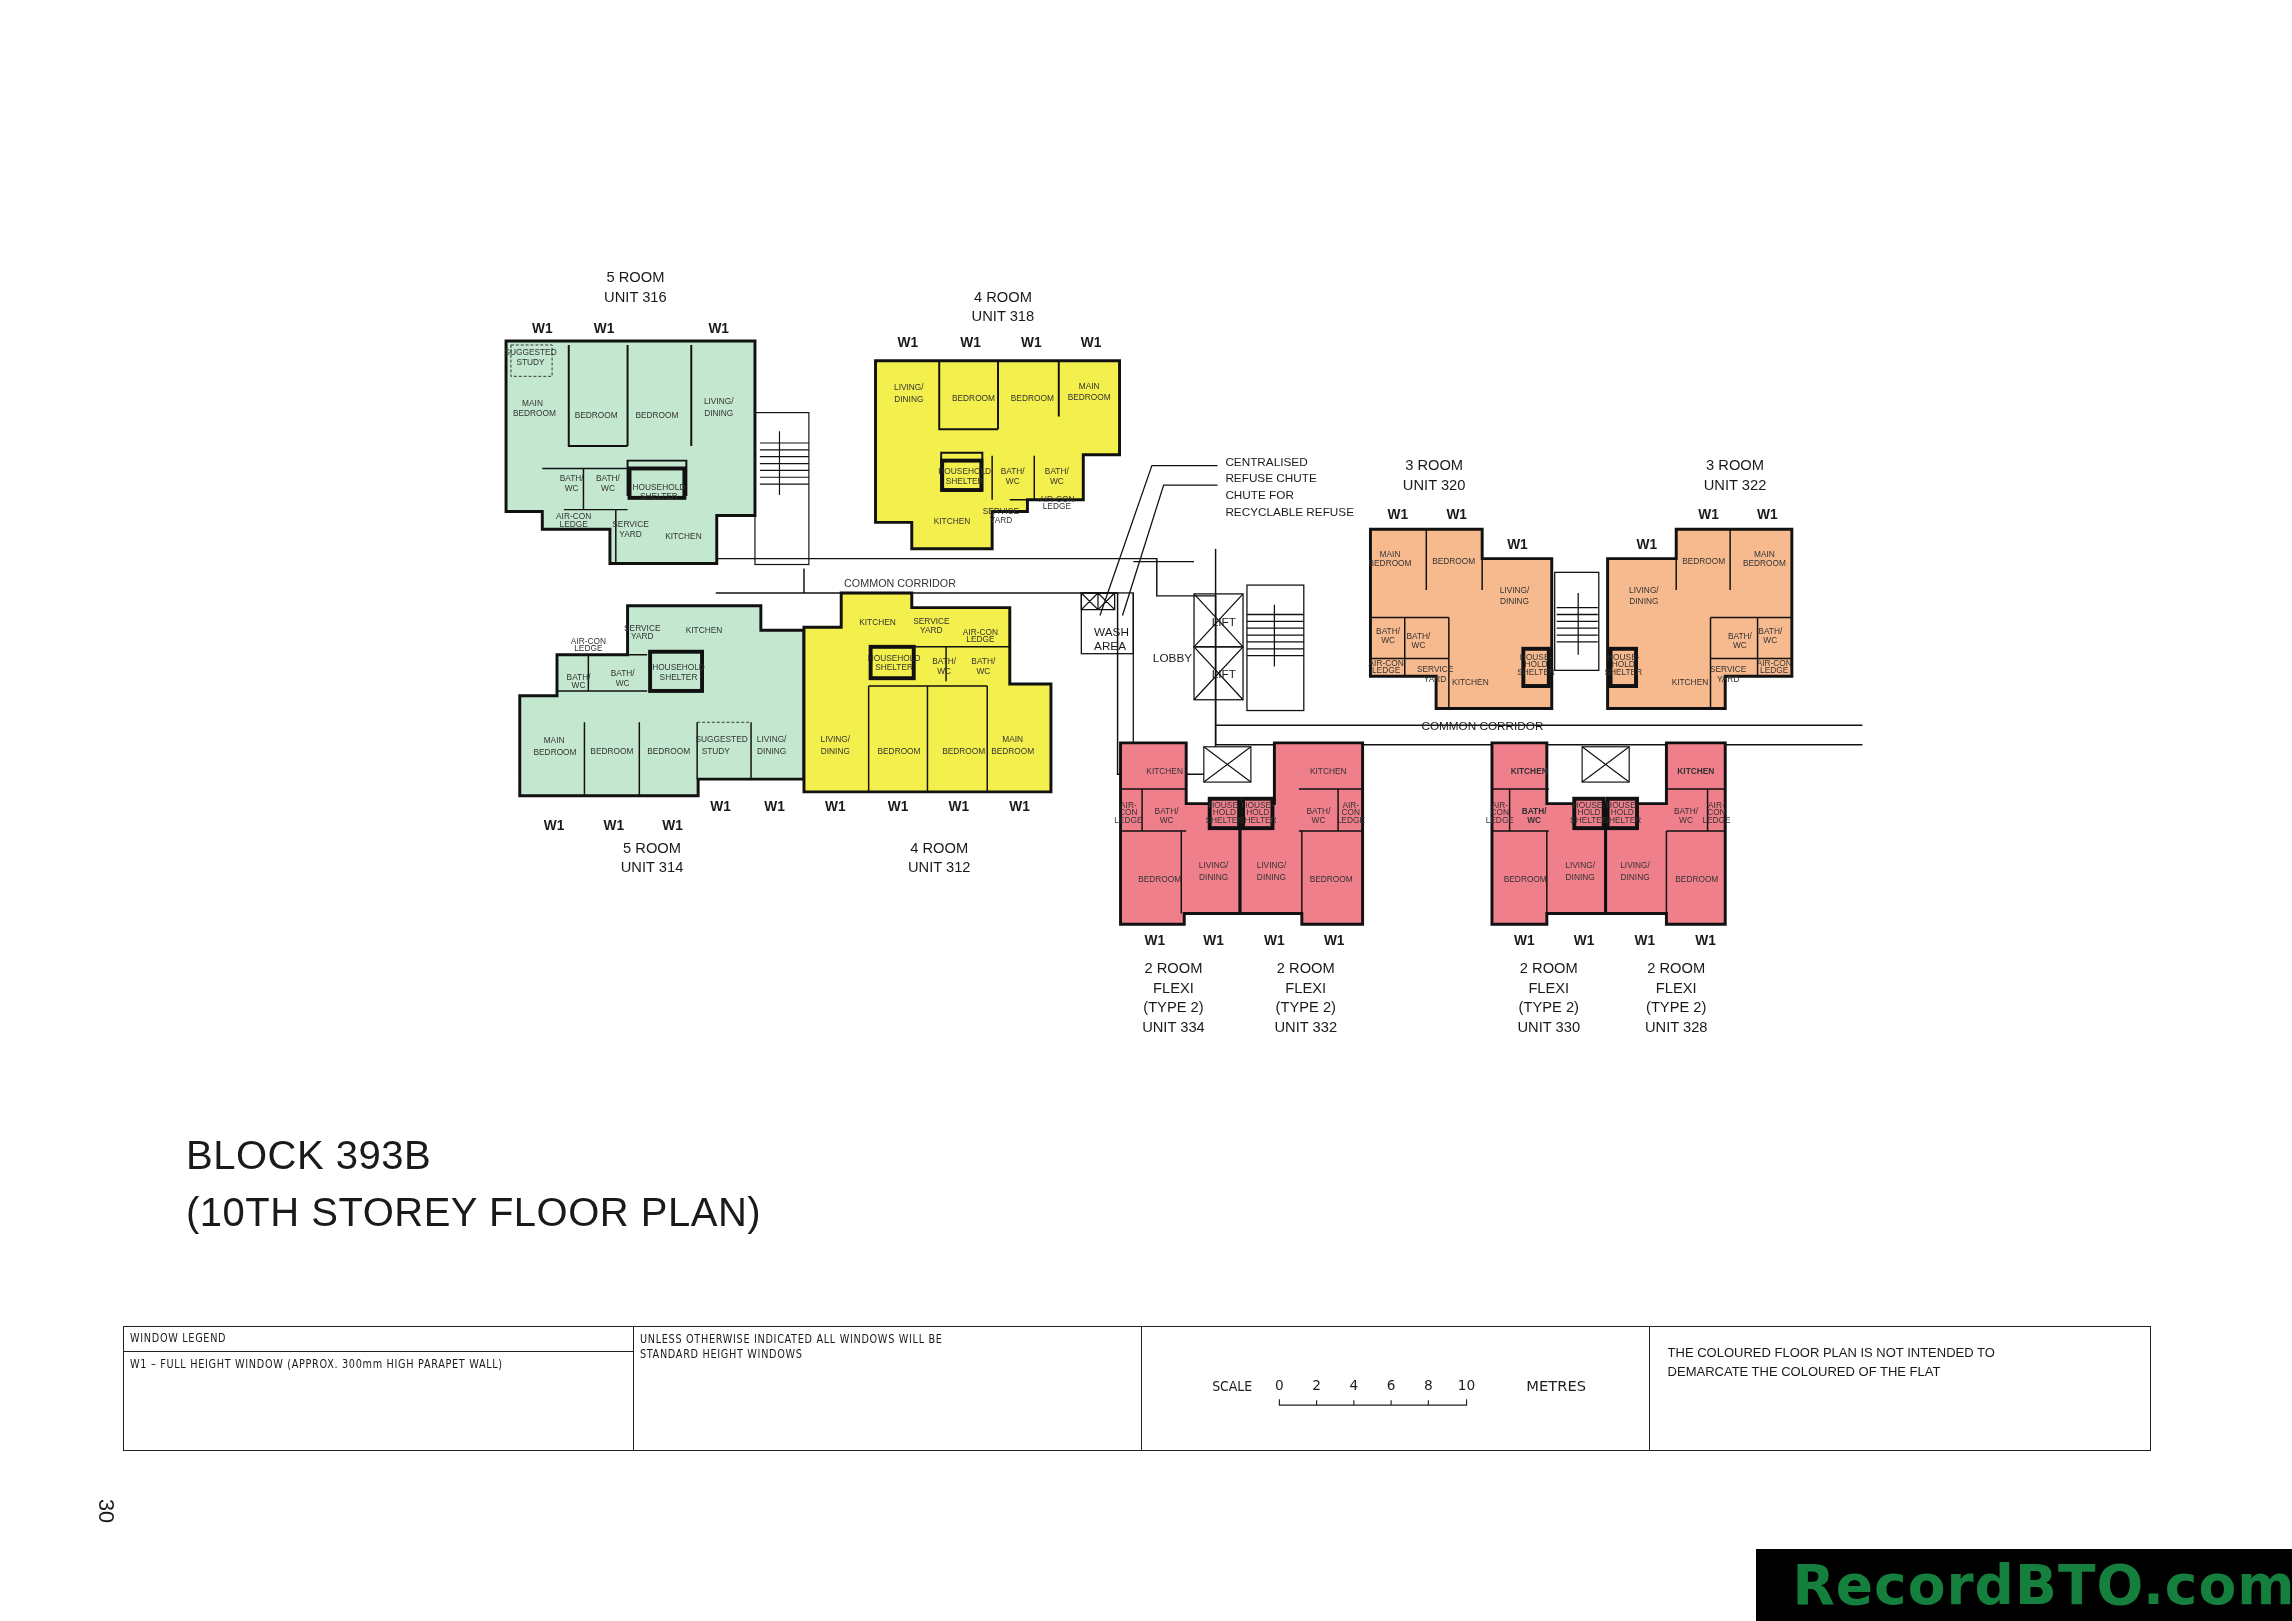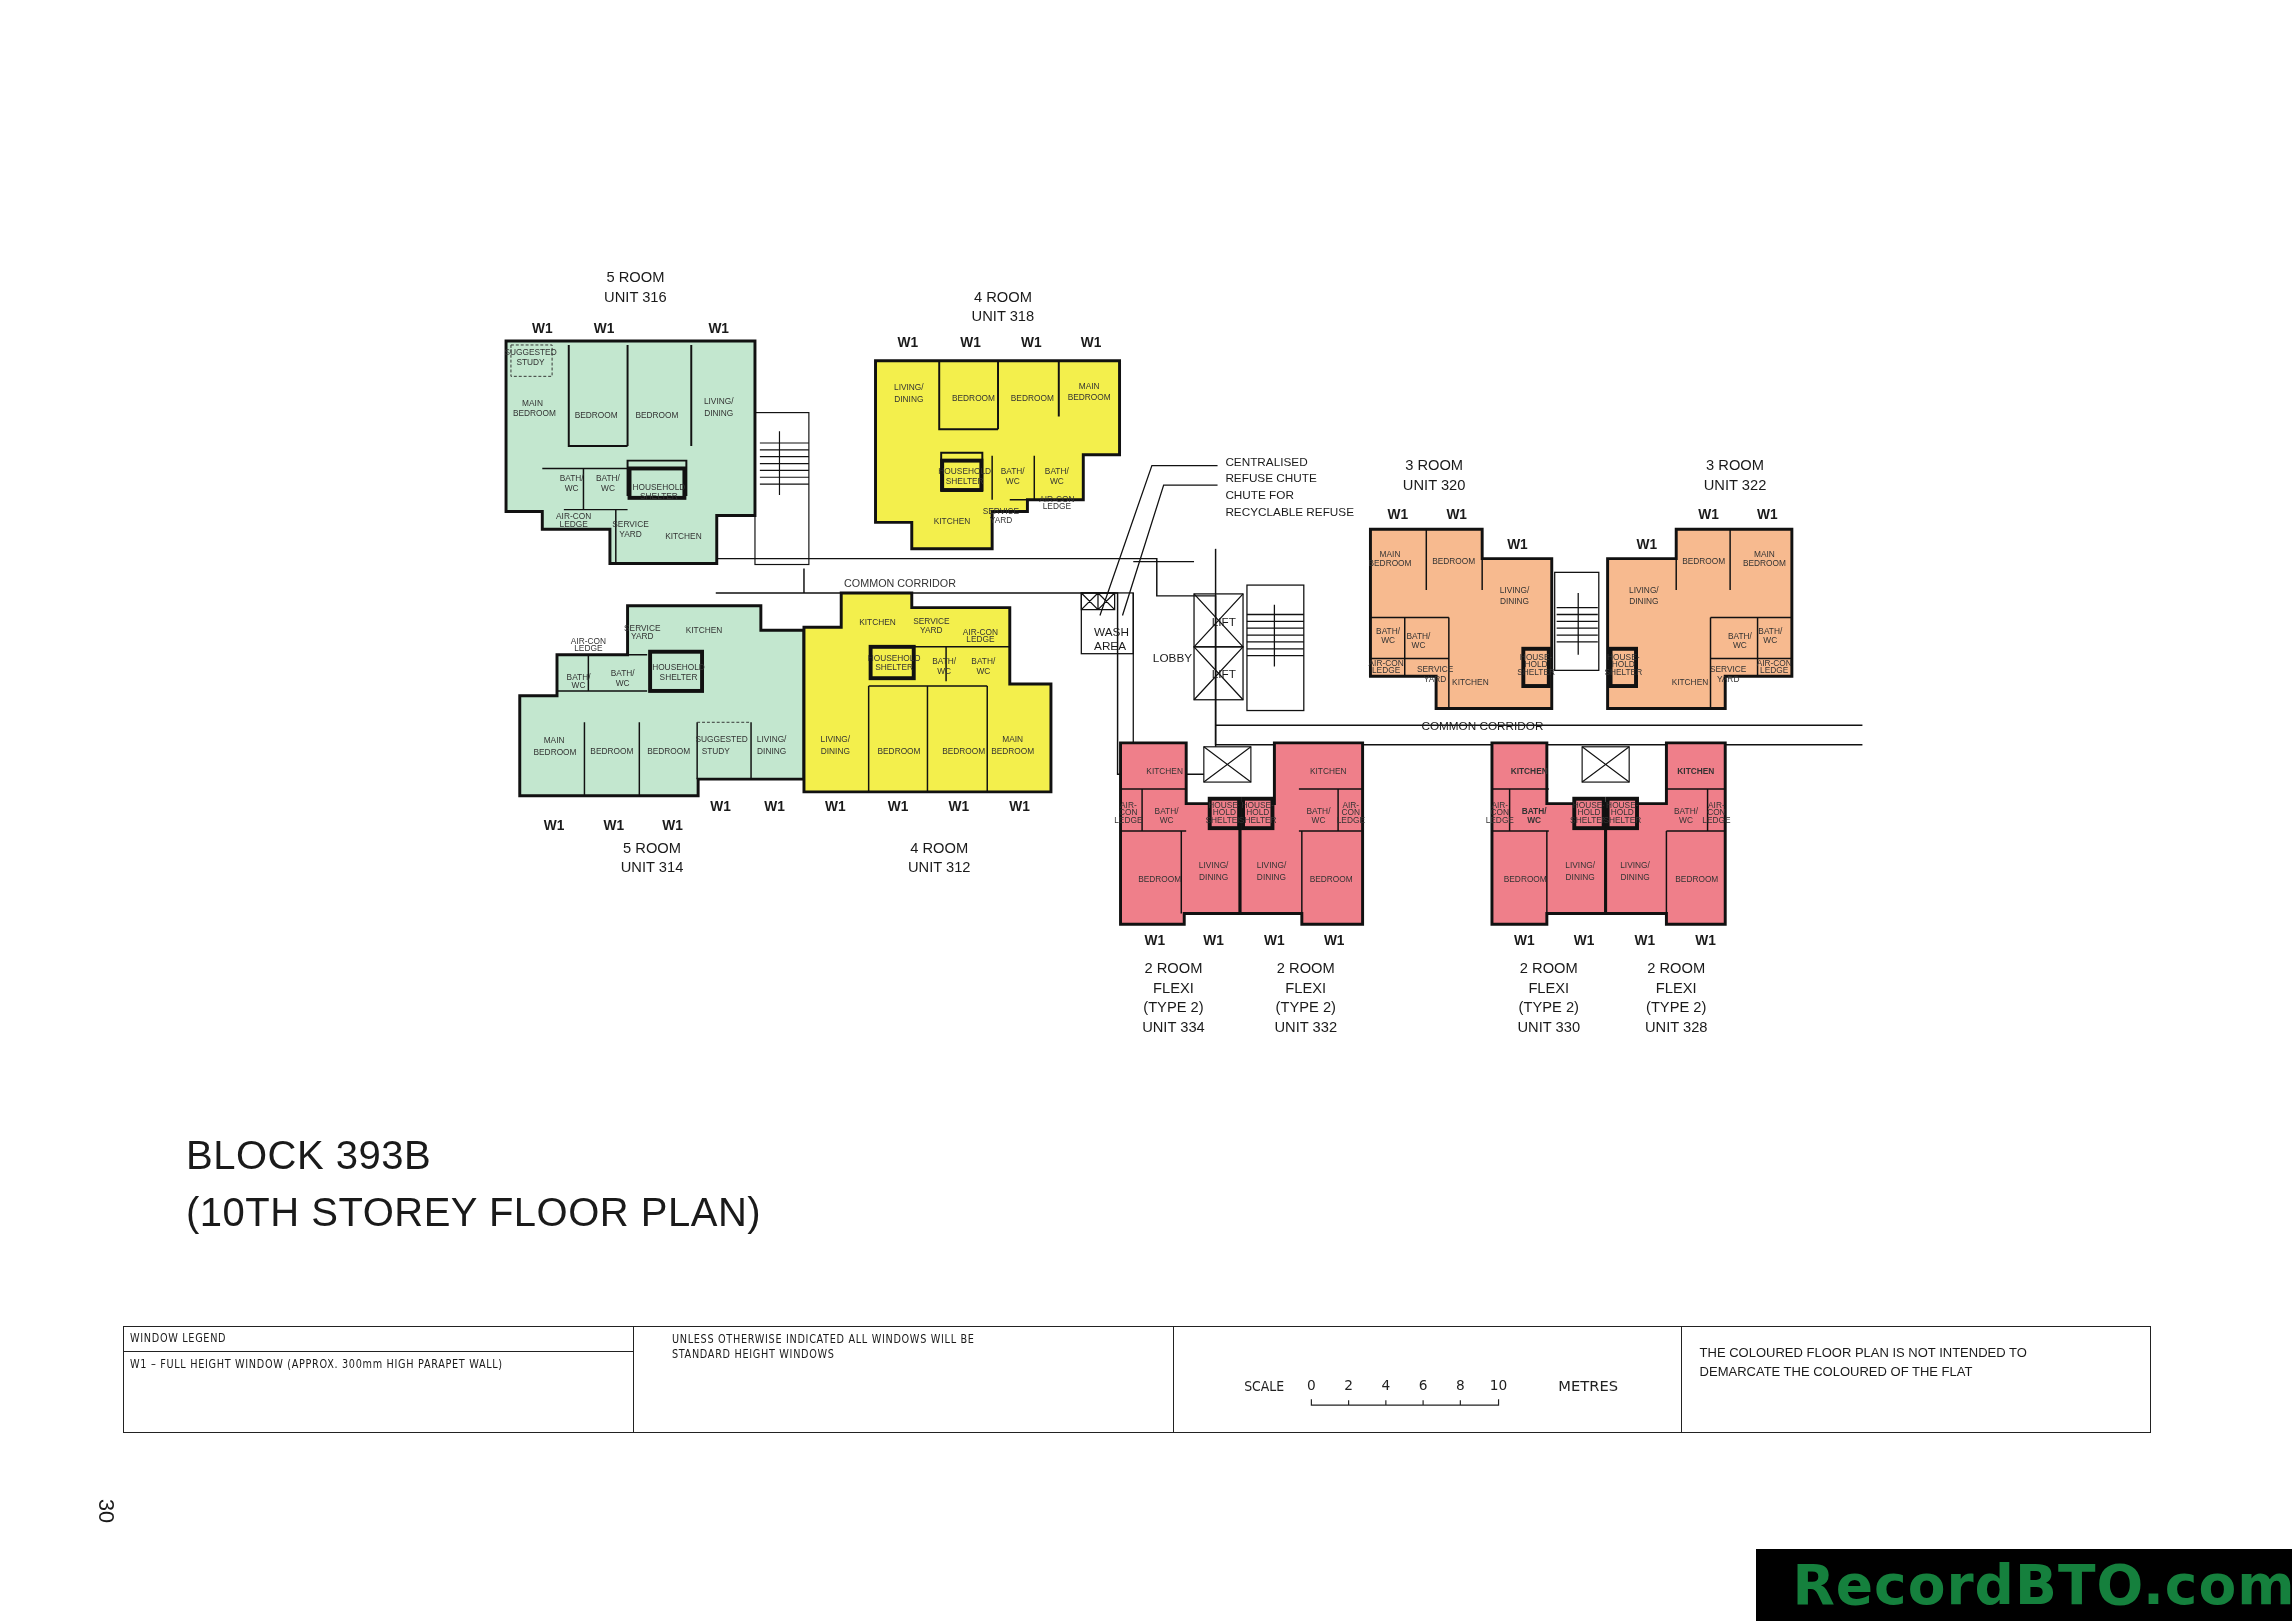--- a/index.html
+++ b/index.html
@@ -4,21 +4,21 @@
 <style>
   html, body { margin: 0; padding: 0; background: #ffffff; }
   body { width: 2293px; height: 1621px; position: relative; overflow: hidden; font-family: "Liberation Sans", sans-serif; color: #1a1a1a; }
   #plan { position: absolute; left: 0; top: 0; width: 2293px; height: 1621px; }
   .plan-text { font-family: "Liberation Sans", sans-serif; fill: #1a1a1a; }
   .unit-label { font-size: 15px; text-anchor: middle; }
   .win-label { font-size: 14px; font-weight: bold; text-anchor: middle; }
   .room-label { font-size: 8.5px; text-anchor: middle; fill: #333; }
   .note-label { font-size: 12px; }
   .title-block { position: absolute; left: 186px; top: 1127px; font-size: 40px; line-height: 57px; letter-spacing: 0.5px; }
-  .legend-table { position: absolute; left: 123px; top: 1326px; width: 2028px; height: 107px; border: 1.5px solid #222; box-sizing: border-box; display: flex; }
+  .legend-table { position: absolute; left: 123px; top: 1326px; width: 2028px; height: 125px; border: 1.5px solid #222; box-sizing: border-box; display: flex; }
   .legend-cell { border-right: 1.5px solid #222; box-sizing: border-box; position: relative; }
   .legend-cell:last-child { border-right: none; }
   .cad-font { font-family: "DejaVu Sans Condensed", "DejaVu Sans", sans-serif; font-size: 12.7px; letter-spacing: 0.8px; transform: scaleX(0.85); transform-origin: left top; white-space: nowrap; }
   .legend-head { border-bottom: 1.2px solid #222; height: 24.5px; padding: 2.9px 5.9px; box-sizing: border-box; }
   .legend-row { padding: 4.9px 5.9px; }
   .scale-wrap { position: absolute; left: 0; right: 0; top: 39px; height: 49px; }
   .disclaimer { padding: 15.7px 17.6px; font-size: 13px; line-height: 19.6px; }
   .page-num { position: absolute; left: 94px; top: 1498px; font-size: 21.6px; transform: rotate(90deg); transform-origin: center; }
   .watermark { position: absolute; left: 1756px; top: 1549px; width: 576px; height: 73px; background: #000; color: #15803d; font-family: "DejaVu Sans", sans-serif; font-weight: bold; font-size: 55px; line-height: 73px; text-align: center; letter-spacing: 1px; }
 </style>
@@ -378,21 +378,21 @@
 
 <div class="legend-table">
   <div class="legend-cell" style="width:510px">
     <div class="legend-head">
         <div class="cad-font">WINDOW LEGEND</div>
       </div>
     <div class="legend-row">
         <div class="cad-font">W1 – FULL HEIGHT WINDOW (APPROX. 300mm HIGH PARAPET WALL)</div>
       </div>
   </div>
-  <div class="legend-cell" style="width:508px; padding:3.9px 5.9px;margin-left:32px;">
+  <div class="legend-cell" style="width:508px; padding:3.9px 5.9px;">
     <div class="cad-font">UNLESS OTHERWISE INDICATED ALL WINDOWS WILL BE</div>
     <div class="cad-font">STANDARD HEIGHT WINDOWS</div>
   </div>
   <div class="legend-cell" style="width:508px">
     <svg class="scale-wrap" viewBox="0 0 518 50" width="508" height="49">
       <text x="72" y="26" font-family="DejaVu Sans, sans-serif" font-size="15" fill="#222" transform="scale(0.85,1) translate(12,0)">SCALE</text>
       <path d="M140 34 L140 40 L331 40 L331 34 M178 35 L178 40 M216 35 L216 40 M254 35 L254 40 M292 35 L292 40" stroke="#222" stroke-width="1.2" fill="none"></path>
       <text x="140" y="24" text-anchor="middle" font-family="DejaVu Sans, sans-serif" font-size="14" fill="#222">0</text>
       <text x="178" y="24" text-anchor="middle" font-family="DejaVu Sans, sans-serif" font-size="14" fill="#222">2</text>
       <text x="216" y="24" text-anchor="middle" font-family="DejaVu Sans, sans-serif" font-size="14" fill="#222">4</text>

